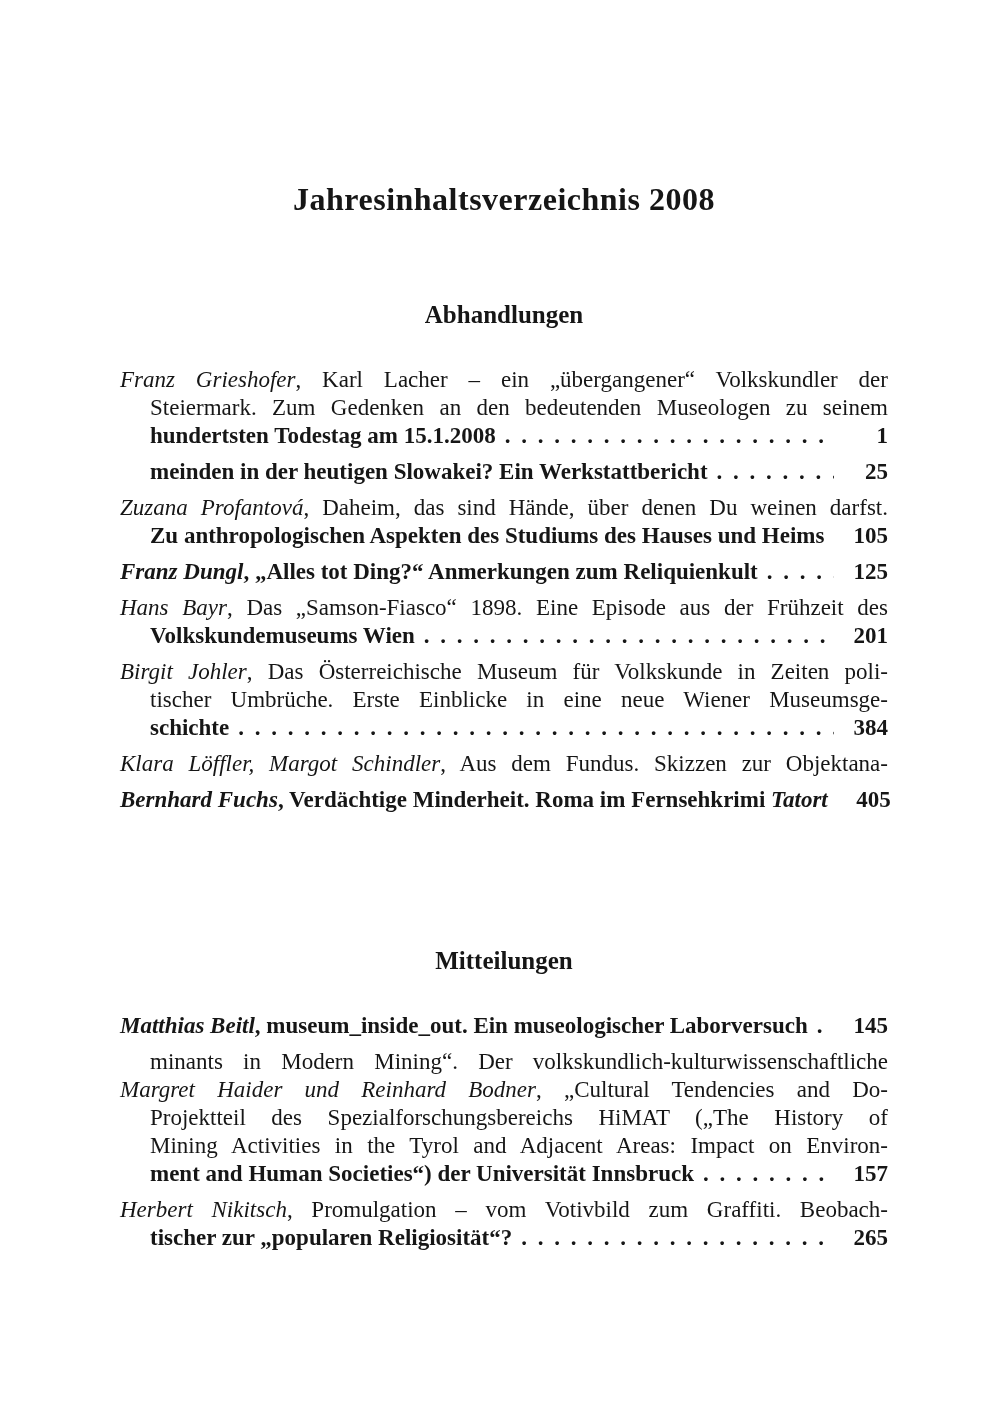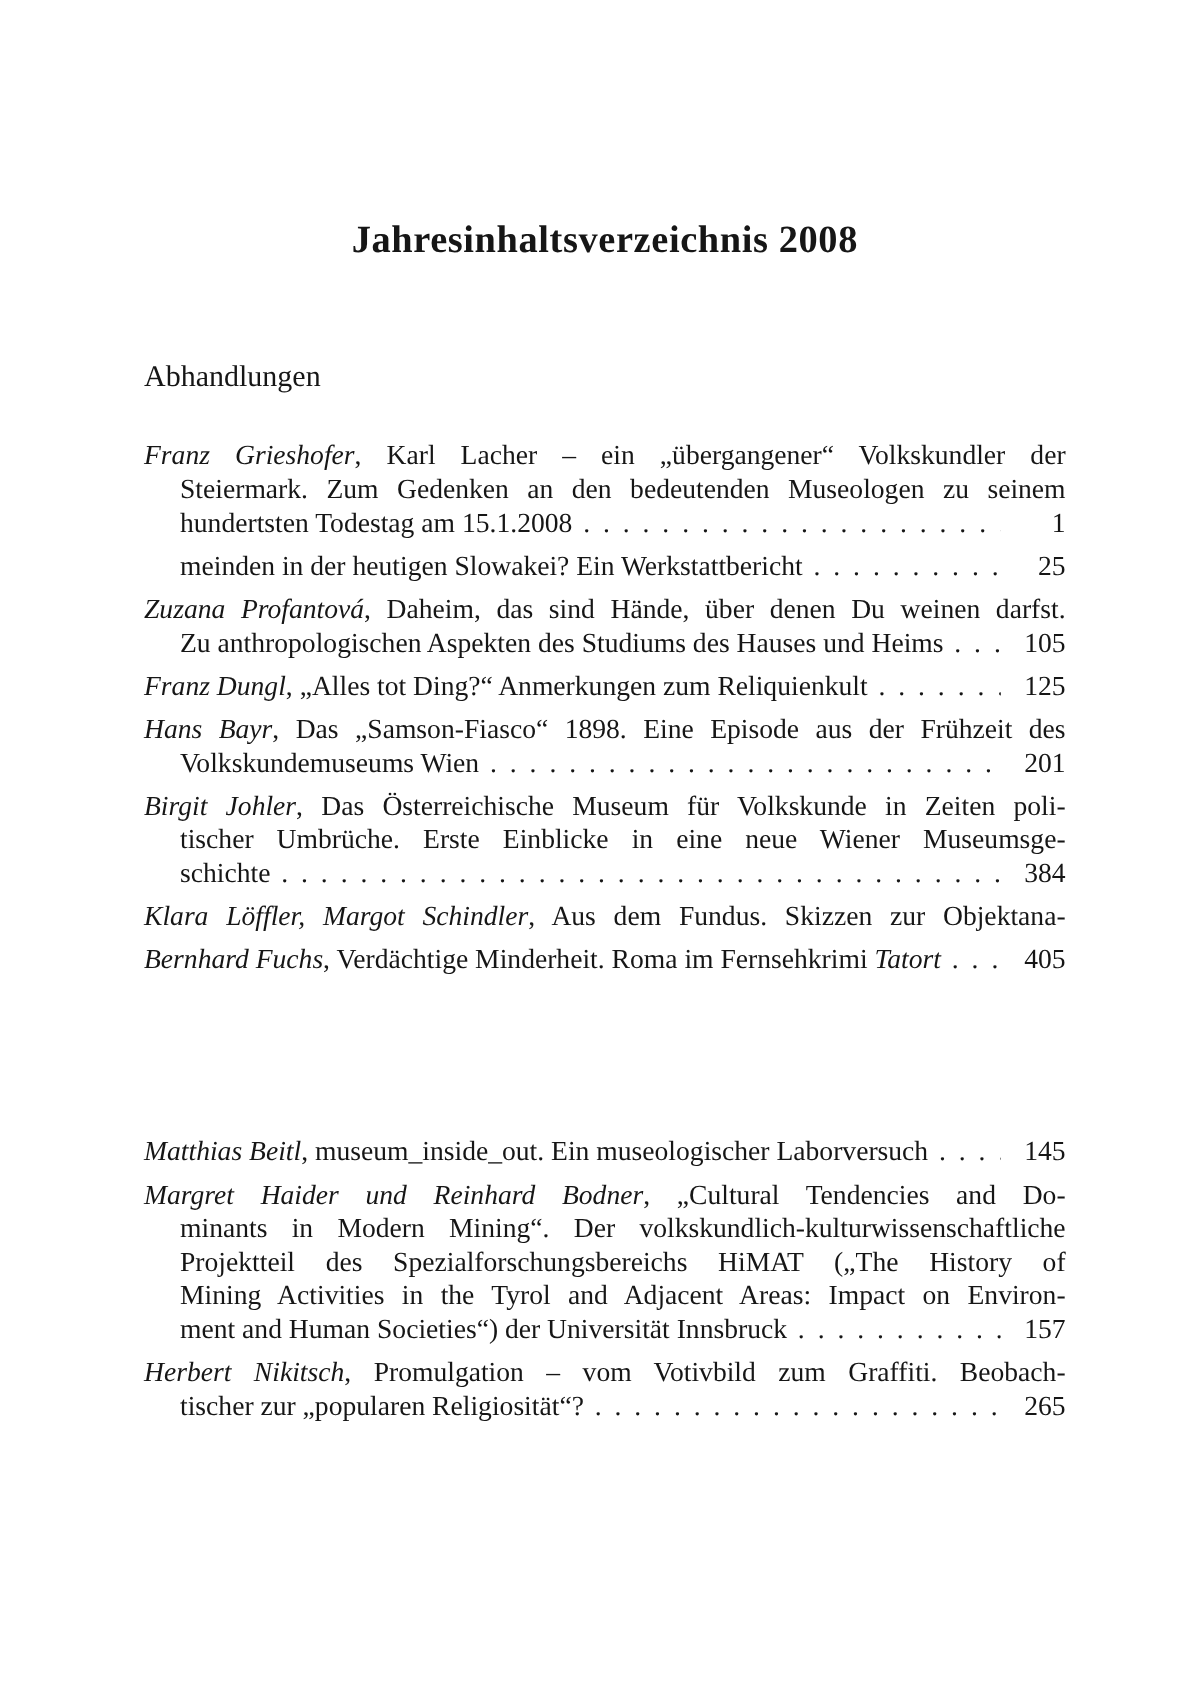--- a/index.html
+++ b/index.html
@@ -29,39 +29,41 @@
   }
   .section {
     padding-top: 82px;
   }
   .section + .section {
     padding-top: 124px;
   }
   .heading {
     font-size: 25px;
     line-height: 30px;
-    font-weight: normal;
+    font-weight: bold;
+    text-align: center;
     margin: 0 0 36px 0;
   }
   .entry {
     margin-bottom: 8px;
   }
   .line {
     line-height: 28px;
   }
   .line.ind {
     padding-left: 30px;
   }
   .line.just {
     text-align: justify;
     text-align-last: justify;
   }
   .line.last {
     display: flex;
     align-items: center;
+    font-weight: bold;
   }
   .line.last .text {
     flex: 0 0 auto;
     white-space: nowrap;
   }
   .it {
     font-style: italic;
   }
   .leader {
     flex: 1 1 auto;
@@ -141,30 +143,31 @@
         </div>
         <div class="entry">
           <div class="line last">
             <span class="text"><span class="it">Bernhard Fuchs</span><span class="rm">, Verdächtige Minderheit. Roma im Fernsehkrimi </span><span class="it">Tatort</span></span>
             <span class="leader"></span>
             <span class="pagenum">405</span>
           </div>
         </div>
       </section>
       <section class="section">
+        <div class="heading">Mitteilungen</div>
         <div class="entry">
           <div class="line last">
             <span class="text"><span class="it">Matthias Beitl</span><span class="rm">, museum_inside_out. Ein museologischer Laborversuch</span></span>
             <span class="leader"></span>
             <span class="pagenum">145</span>
           </div>
         </div>
         <div class="entry">
+          <div class="line ind just"><span class="text"><span class="rm">minants in Modern Mining“. Der volkskundlich-kulturwissenschaftliche</span></span></div>
           <div class="line just"><span class="text"><span class="it">Margret Haider und Reinhard Bodner</span><span class="rm">, „Cultural Tendencies and Do-</span></span></div>
-          <div class="line ind just"><span class="text"><span class="rm">minants in Modern Mining“. Der volkskundlich-kulturwissenschaftliche</span></span></div>
           <div class="line ind just"><span class="text"><span class="rm">Projektteil des Spezialforschungsbereichs HiMAT („The History of</span></span></div>
           <div class="line ind just"><span class="text"><span class="rm">Mining Activities in the Tyrol and Adjacent Areas: Impact on Environ-</span></span></div>
           <div class="line ind last">
             <span class="text"><span class="rm">ment and Human Societies“) der Universität Innsbruck</span></span>
             <span class="leader"></span>
             <span class="pagenum">157</span>
           </div>
         </div>
         <div class="entry">
           <div class="line just"><span class="text"><span class="it">Herbert Nikitsch</span><span class="rm">, Promulgation – vom Votivbild zum Graffiti. Beobach-</span></span></div>

